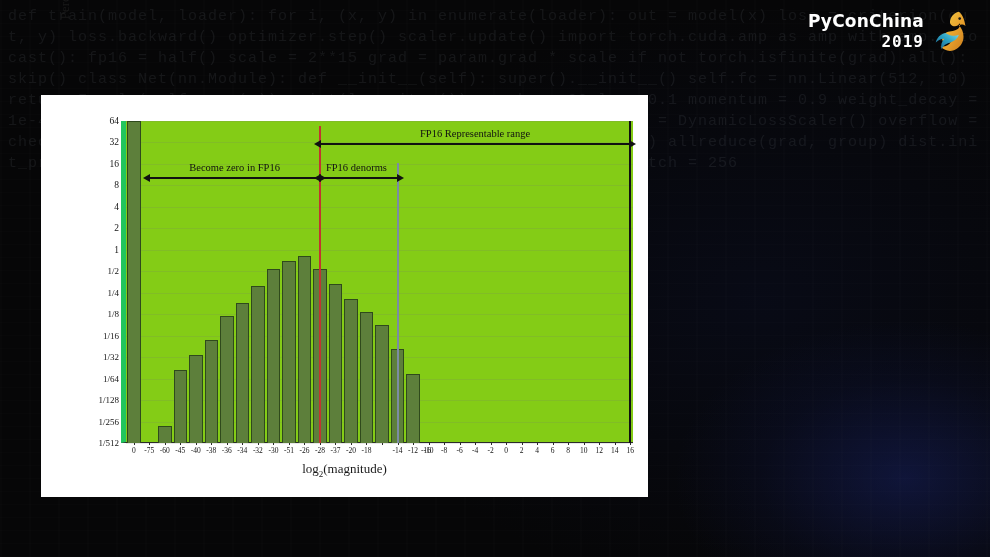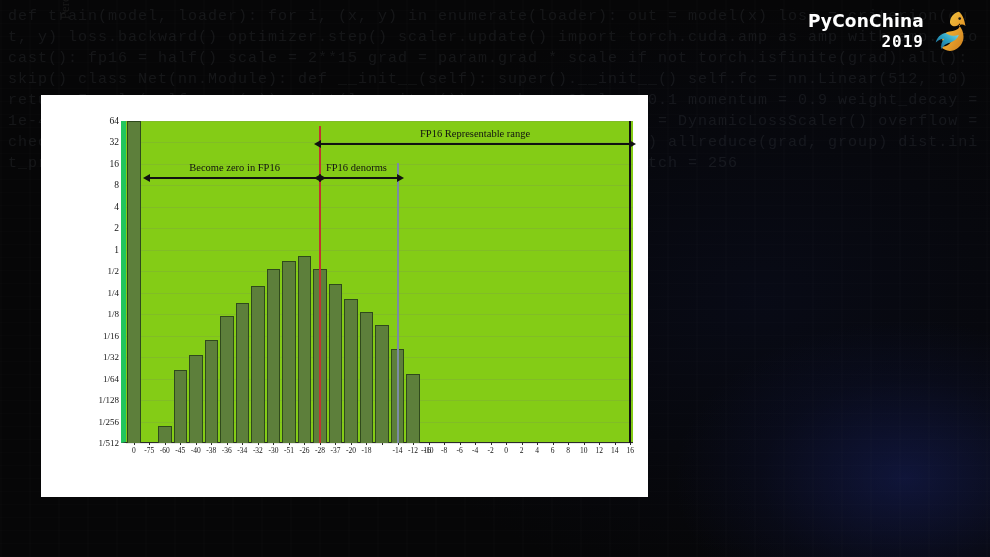--- a/index.html
+++ b/index.html
@@ -390,15 +390,16 @@
           <div class="arrow-head right"></div>
         </div>
         <div class="annot-label" style="left: 108.606px; top: 41px;">Become zero in FP16</div>
         <div class="arrow-line" style="left: 193.939px; width: 77.5758px; top: 56px;">
           <div class="arrow-head left"></div>
           <div class="arrow-head right"></div>
         </div>
         <div class="annot-label" style="left: 199.939px; top: 41px; transform: none;">FP16 denorms</div>
       </div>
 
+    <div class="xlabel">log<sub>2</sub>(magnitude)</div>
   </div>
 
 </div>
 
 </body></html>

